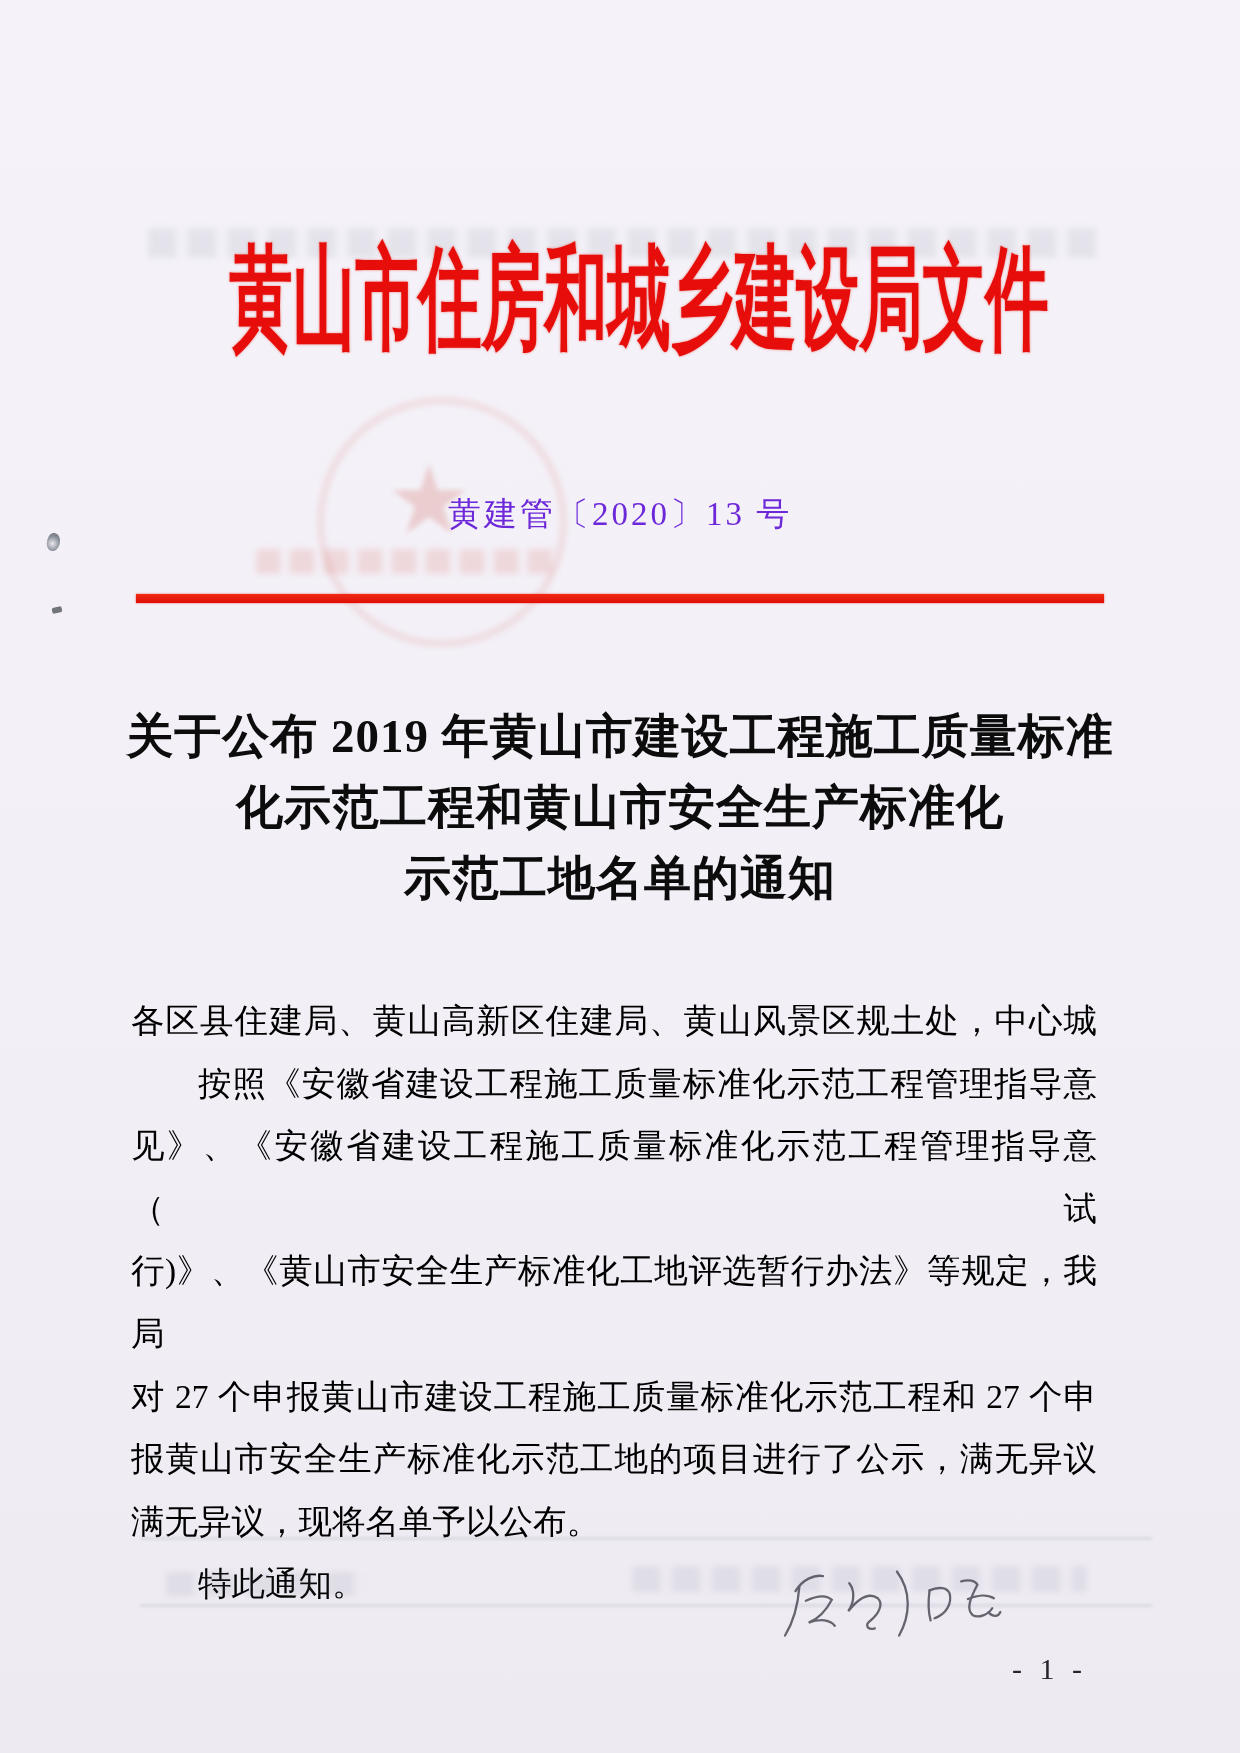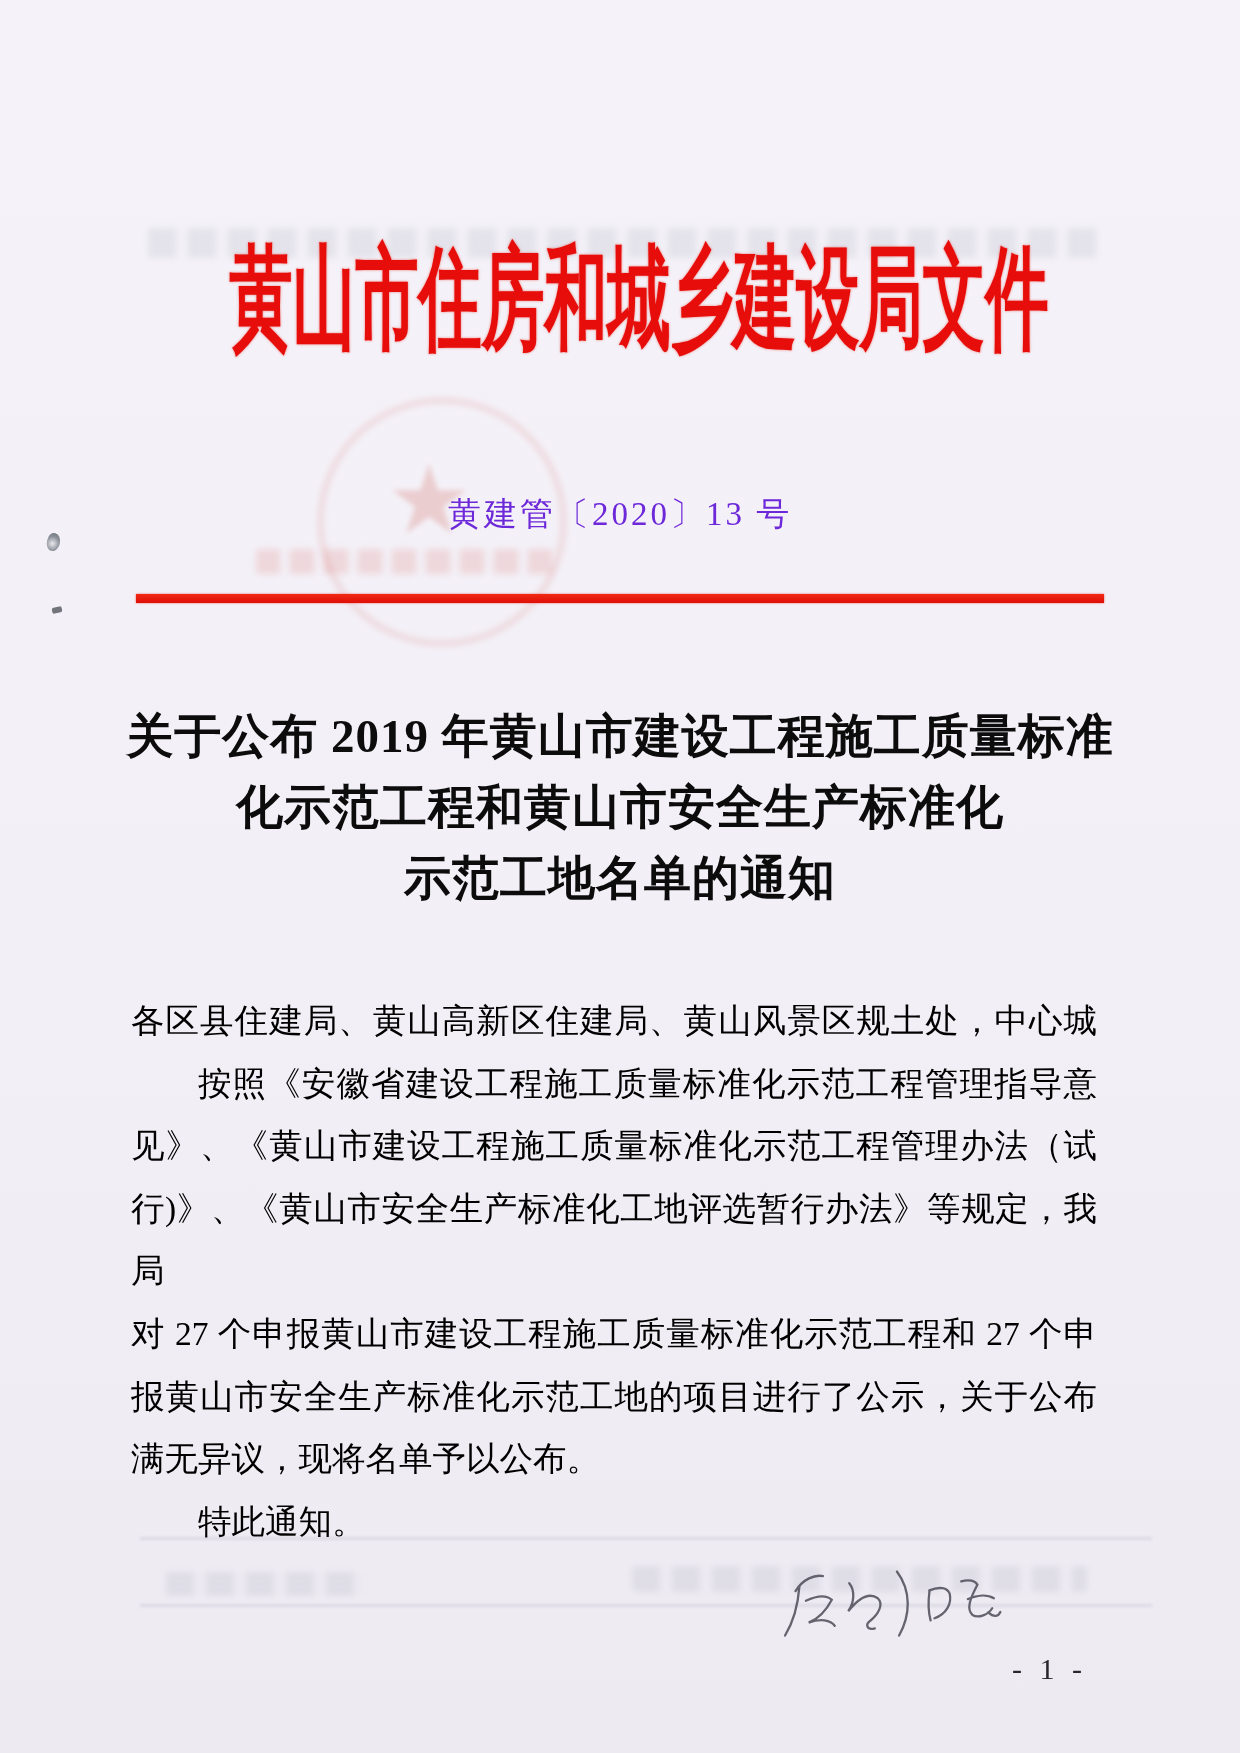--- a/index.html
+++ b/index.html
@@ -174,24 +174,24 @@
 
 <div class="doc-title">
   <div>关于公布 2019 年黄山市建设工程施工质量标准</div>
   <div>化示范工程和黄山市安全生产标准化</div>
   <div>示范工地名单的通知</div>
 </div>
 
 <div class="body-text">
   <div class="line">各区县住建局、黄山高新区住建局、黄山风景区规土处，中心城</div>
   <div class="line indent">按照《安徽省建设工程施工质量标准化示范工程管理指导意</div>
-  <div class="line">见》、《黄山市建设工程施工质量标准化示范工程管理办法（试</div>
+  <div class="line">见》、《安徽省建设工程施工质量标准化示范工程管理指导意（试</div>
   <div class="line">行)》、《黄山市安全生产标准化工地评选暂行办法》等规定，我局</div>
   <div class="line">对 27 个申报黄山市建设工程施工质量标准化示范工程和 27 个申</div>
-  <div class="line">报黄山市安全生产标准化示范工地的项目进行了公示，关于公布</div>
+  <div class="line">报黄山市安全生产标准化示范工地的项目进行了公示，满无异议</div>
   <div class="line endline">满无异议，现将名单予以公布。</div>
   <div class="line endline indent">特此通知。</div>
 </div>
 
 <div class="bleed-rule" style="left:140px; top:1537px; width:1012px;"></div>
 <div class="bleed-row" style="left:166px; top:1572px; width:200px; height:24px;"></div>
 <div class="bleed-row" style="left:632px; top:1566px; width:455px; height:26px;"></div>
 <div class="bleed-rule" style="left:140px; top:1604px; width:1012px;"></div>
 
 <svg class="handwriting" viewBox="0 0 245 92">

